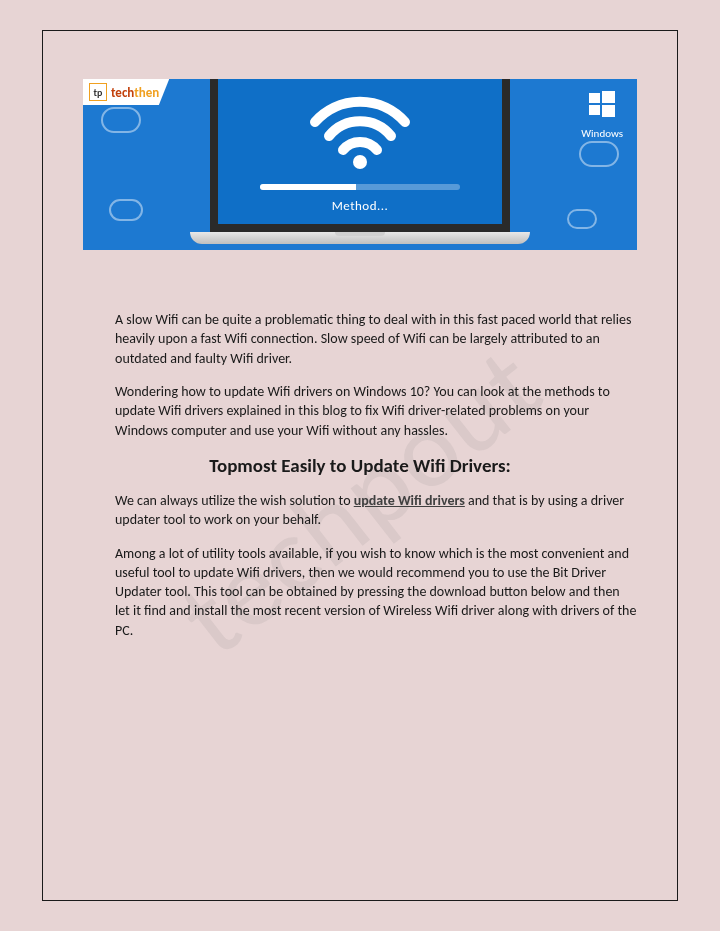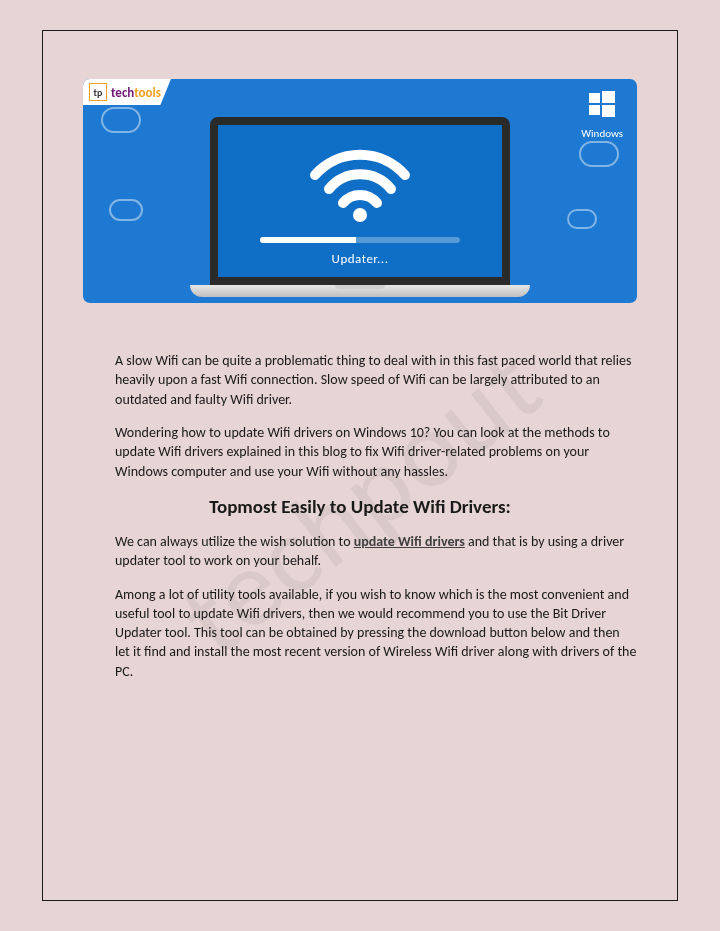--- a/index.html
+++ b/index.html
@@ -37,26 +37,25 @@
   .content { position: relative; z-index: 1; }
   h1.title {
     text-align: center;
     font-size: 24px;
     font-weight: 700;
     line-height: 1.45;
     margin-bottom: 40px;
   }
   .hero {
     width: 100%;
-    height: 224px;
+    height: 171px;
     background: #1d79d1;
     position: relative;
     overflow: hidden;
-    margin-bottom: 48px;
-    border-radius: 7px;
+    margin-bottom: 60px;
   }
   .hero .cloud {
     position: absolute;
     border: 2px solid rgba(255,255,255,0.45);
     border-radius: 50%;
   }
   .cloud.c1 { width: 40px; height: 26px; top: 28px; left: 18px; border-radius: 14px; }
   .cloud.c2 { width: 34px; height: 22px; top: 120px; left: 26px; border-radius: 12px; }
   .cloud.c3 { width: 40px; height: 26px; top: 62px; right: 18px; border-radius: 14px; }
   .cloud.c4 { width: 30px; height: 20px; top: 130px; right: 40px; border-radius: 11px; }
@@ -72,21 +71,21 @@
     gap: 4px;
     clip-path: polygon(0 0, 100% 0, 88% 100%, 0 100%);
   }
   .brand .logo-sq {
     width: 18px; height: 18px;
     border: 1.5px solid #f0a020;
     display: inline-flex;
     align-items: center; justify-content: center;
     font-size: 10px; color: #333;
   }
-  .brand .t1 { color: #701a75; }
+  .brand .t1 { color: #c2410c; }
   .brand .t2 { color: #f0a020; }
   .winbadge {
     position: absolute;
     top: 10px; right: 14px;
     text-align: left;
     color: #fff;
   }
   .winbadge svg { display: block; margin: 0 auto 3px auto; }
   .winbadge span { font-size: 11px; }
   .laptop {
@@ -178,21 +177,21 @@
 
 
     <div class="hero">
       <div class="cloud c1"></div>
       <div class="cloud c2"></div>
       <div class="cloud c3"></div>
       <div class="cloud c4"></div>
 
       <div class="brand">
         <span class="logo-sq">tp</span>
-        <span><span class="t1">tech</span><span class="t2">tools</span></span>
+        <span><span class="t1">tech</span><span class="t2">then</span></span>
       </div>
 
       <div class="winbadge">
         <svg width="30" height="30" viewBox="0 0 30 30">
           <rect x="2" y="4" width="11" height="10" fill="#fff"></rect>
           <rect x="15" y="2" width="13" height="12" fill="#fff"></rect>
           <rect x="2" y="16" width="11" height="10" fill="#fff"></rect>
           <rect x="15" y="16" width="13" height="12" fill="#fff"></rect>
         </svg>
         <span>Windows</span>
@@ -203,21 +202,21 @@
           <svg class="wifi" width="110" height="80" viewBox="0 0 110 80">
             <path d="M10 32 A60 60 0 0 1 100 32" stroke="#fff" stroke-width="10" fill="none" stroke-linecap="round"></path>
             <path d="M24 46 A40 40 0 0 1 86 46" stroke="#fff" stroke-width="10" fill="none" stroke-linecap="round"></path>
             <path d="M38 60 A22 22 0 0 1 72 60" stroke="#fff" stroke-width="10" fill="none" stroke-linecap="round"></path>
             <circle cx="55" cy="72" r="7" fill="#fff"></circle>
           </svg>
           <div class="progress-wrap">
             <div class="progress-bar">
               <div class="progress-fill"></div>
             </div>
-            <div class="progress-label">Updater...</div>
+            <div class="progress-label">Method...</div>
           </div>
         </div>
         <div class="base">
           <div class="notch"></div>
         </div>
       </div>
     </div>
 
     <p class="body">A slow Wifi can be quite a problematic thing to deal with in this fast paced world that relies heavily upon a fast Wifi connection. Slow speed of Wifi can be largely attributed to an outdated and faulty Wifi driver.</p>
 

